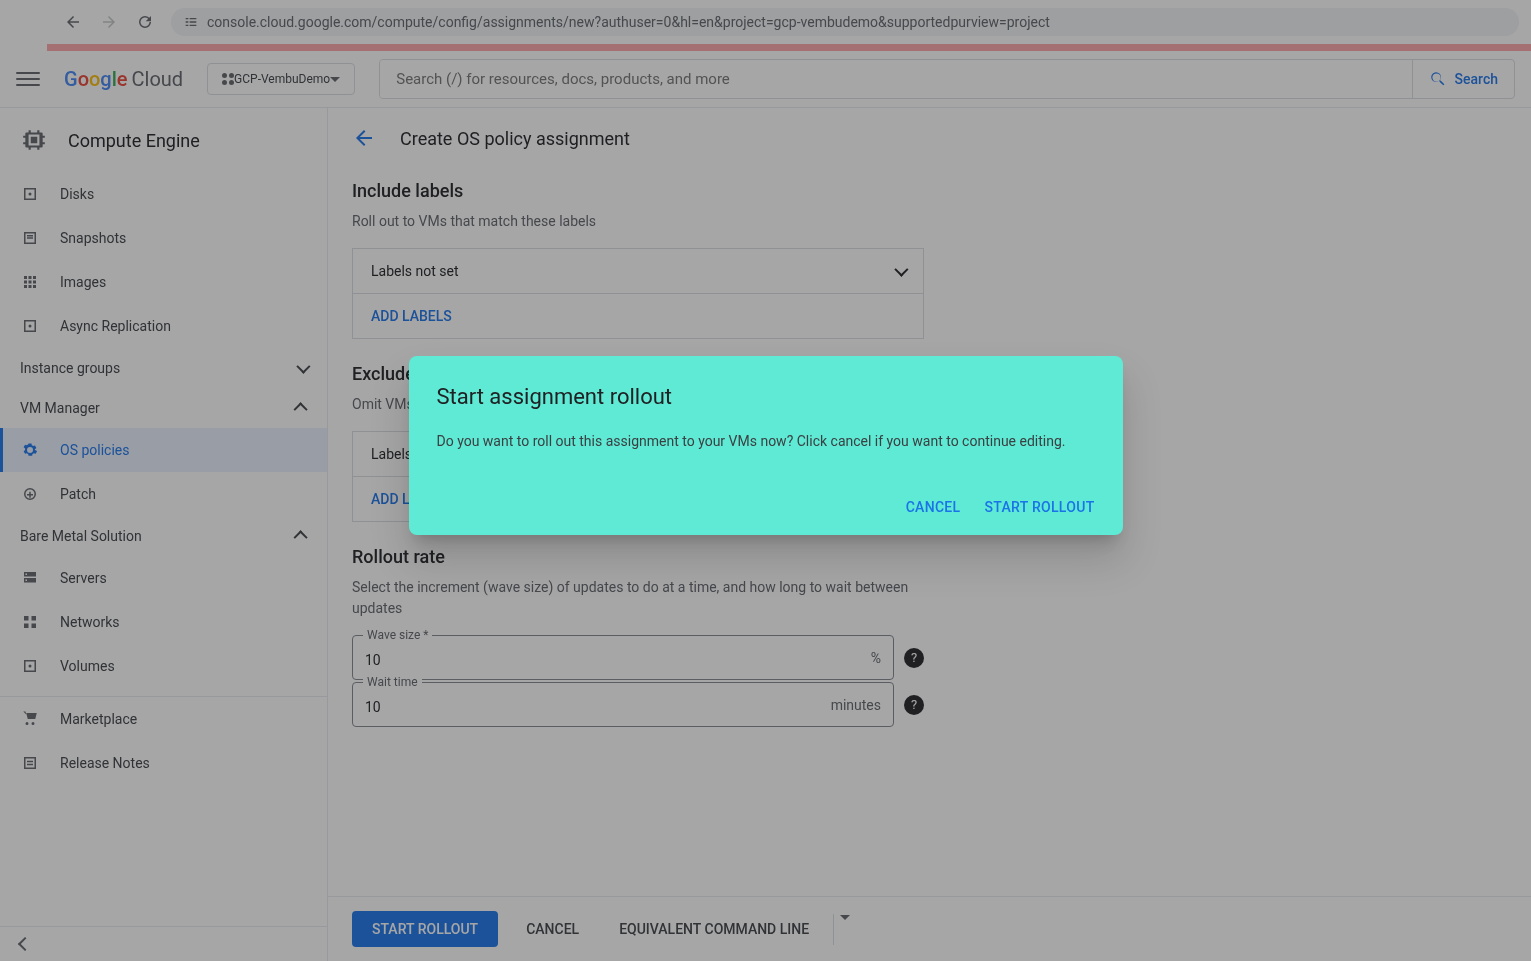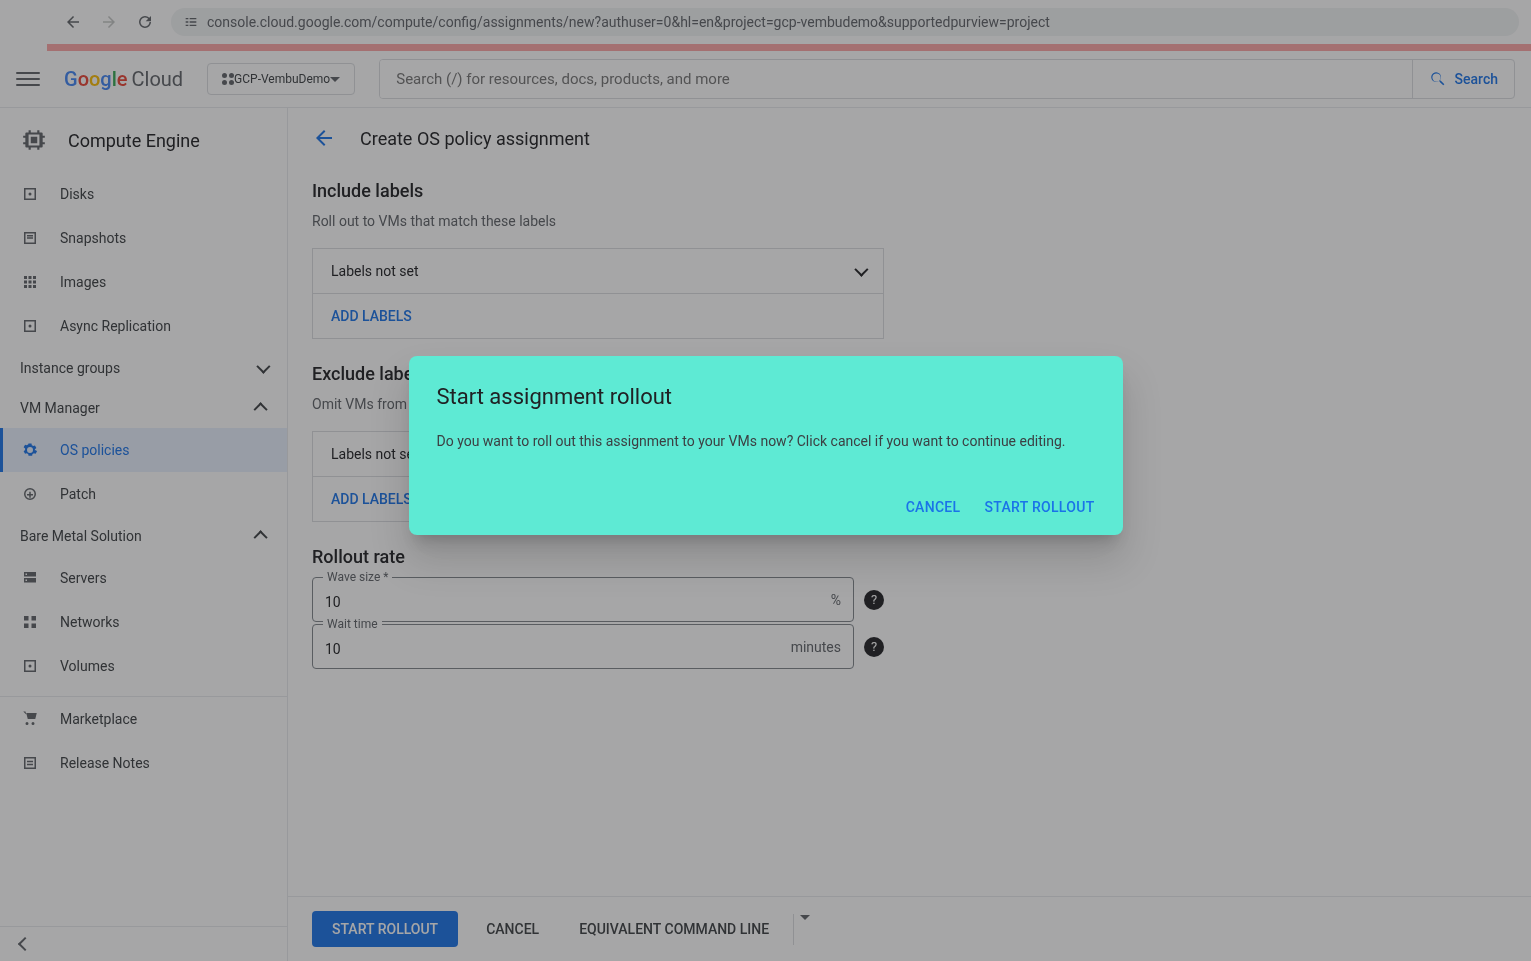--- a/index.html
+++ b/index.html
@@ -20,21 +20,21 @@
     .logo-cloud { color: #5f6368; font-weight: 400; }
     .project-selector { display: flex; align-items: center; gap: 0; padding: 8px 14px; border: 1px solid #dadce0; border-radius: 4px; font-size: 12px; cursor: pointer; color: #3c4043; }
     .project-dots { display: grid; grid-template-columns: repeat(2,1fr); gap: 2px; }
     .project-dots span { width: 5px; height: 5px; background: #5f6368; border-radius: 50%; }
     .search-bar { flex: 1; display: flex; align-items: center; border: 1px solid #dadce0; border-radius: 4px; overflow: hidden; }
     .search-input { flex: 1; padding: 10px 16px; border: none; font-size: 15px; color: #5f6368; }
     .search-btn { display: flex; align-items: center; gap: 8px; padding: 10px 16px; border-left: 1px solid #dadce0; font-size: 14px; color: #1a73e8; cursor: pointer; font-weight: 500; }
     
     .layout { display: flex; height: calc(100vh - 108px); }
     
-    .sidebar { width: 288px; border-right: 1px solid #e8eaed; display: flex; flex-direction: column; background: #fff; }
+    .sidebar { width: 328px; border-right: 1px solid #e8eaed; display: flex; flex-direction: column; background: #fff; }
     .sidebar-title { display: flex; align-items: center; gap: 20px; padding: 18px 20px; font-size: 18px; font-weight: 400; }
     .chip-icon { width: 28px; height: 28px; display: flex; align-items: center; justify-content: center; }
     .sidebar-items { flex: 1; overflow-y: auto; padding-bottom: 8px; }
     .sidebar-item { display: flex; align-items: center; gap: 20px; padding: 12px 20px; font-size: 14px; color: #3c4043; cursor: pointer; }
     .sidebar-item.active { background: #e8f0fe; color: #1a73e8; border-left: 3px solid #1a73e8; padding-left: 17px; }
     .sb-icon { width: 20px; height: 20px; display: flex; align-items: center; justify-content: center; color: #5f6368; flex-shrink: 0; }
     .sidebar-item.active .sb-icon { color: #1a73e8; }
     .sidebar-group { display: flex; align-items: center; justify-content: space-between; padding: 12px 20px; font-size: 14px; color: #3c4043; cursor: pointer; }
     .sidebar-collapse { border-top: 1px solid #e8eaed; padding: 12px 20px; display: flex; align-items: center; }
     
@@ -290,20 +290,21 @@
       <div class="labels-box">
         <div class="labels-not-set">
           <span>Labels not set</span>
         </div>
         <div class="add-labels">ADD LABELS</div>
       </div>
     </div>
 
     <div class="section">
       <h3>Rollout rate</h3>
+      <div class="section-desc">Select the increment (wave size) of updates to do at a time, and how long to wait between updates</div>
 
       <div class="form-field">
         <div class="form-field-inner">
           <span class="form-label">Wave size *</span>
           <span class="form-value">10</span>
           <span class="form-suffix">%</span>
         </div>
         <div class="help-icon">?</div>
       </div>
 

